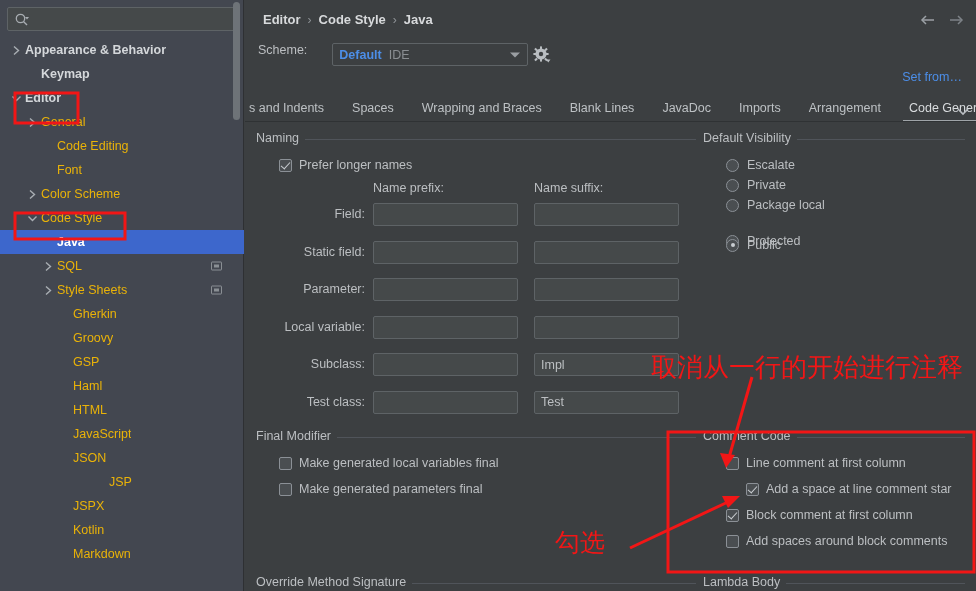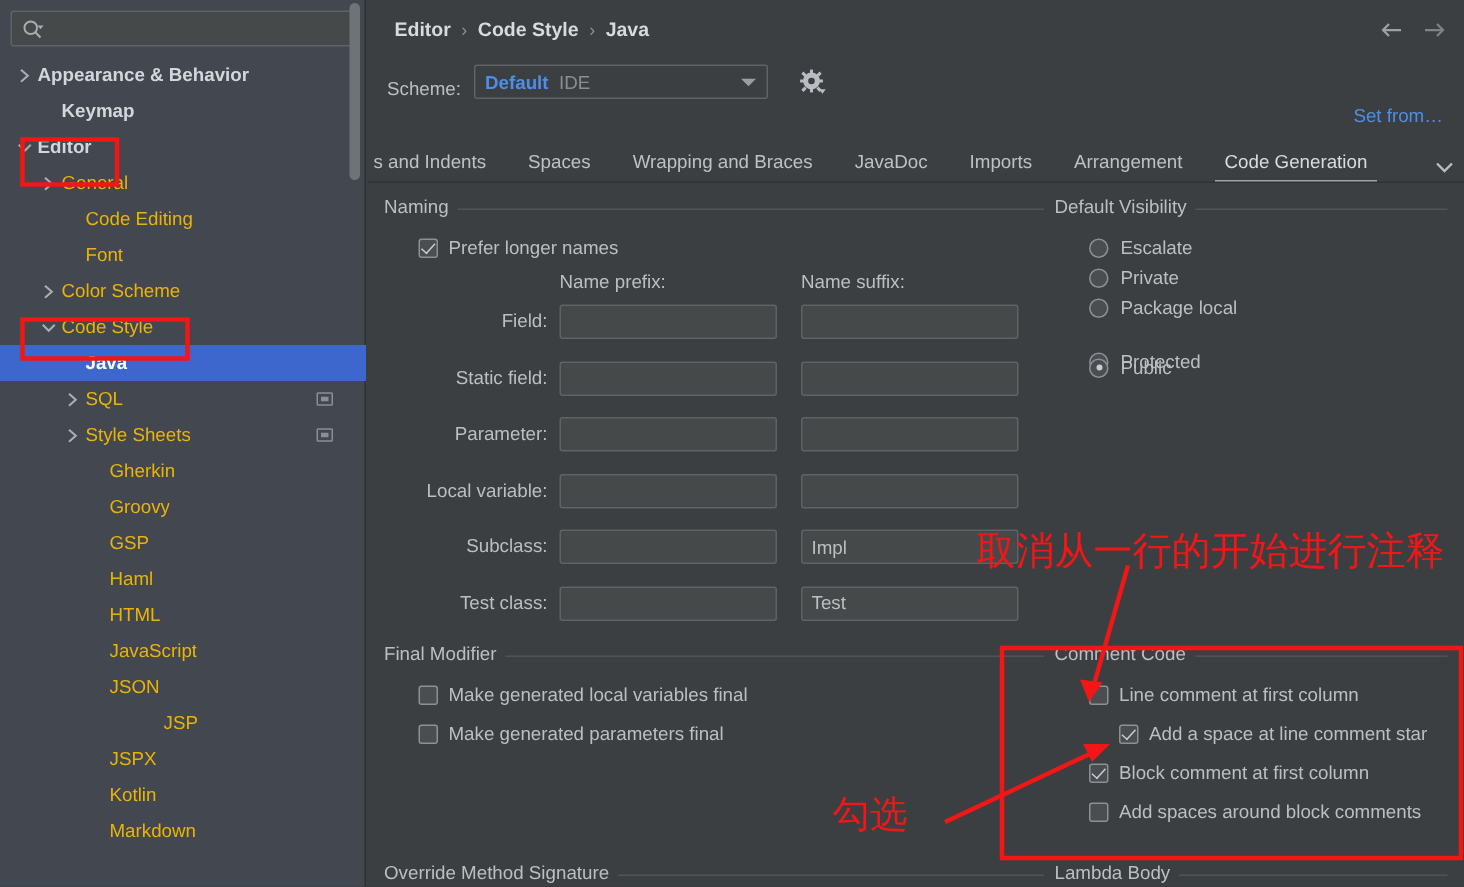--- a/index.html
+++ b/index.html
@@ -101,21 +101,21 @@
     position: absolute; top: 8px;
     width: 24px; height: 24px;
     display: flex; align-items: center; justify-content: center;
     cursor: pointer;
   }
   #nav-back { left: 916px; }
   #nav-fwd  { left: 944px; }
 
   #scheme-row {
     position: absolute; left: 258px; top: 43px;
-    display: flex; align-items: flex-end;
+    display: flex; align-items: flex-start; gap: 16px;
   }
   #scheme-label { font-size: 12.5px; color: #BCBFC2; margin-right: 9px; }
   #scheme-select {
     width: 196px; height: 23px;
     background: #3C3F41;
     border: 1px solid #5E6366;
     border-radius: 2px;
     display: flex; align-items: center;
     padding: 0 6px;
     position: relative;
@@ -470,20 +470,21 @@
       <polygon points="13,13.5 17.5,13.5 15.3,16.5" fill="#B9BDC1"></polygon>
     </svg>
   </div>
 
   <div id="set-from">Set from…</div>
 
   <div id="tabs">
       <div class="tab clipped">s and Indents</div>
       <div class="tab">Spaces</div>
       <div class="tab">Wrapping and Braces</div>
+      <div class="tab">Blank Lines</div>
       <div class="tab">JavaDoc</div>
       <div class="tab">Imports</div>
       <div class="tab">Arrangement</div>
       <div class="tab active">Code Generation</div>
     </div>
   <div id="tab-overflow" style="position:absolute; left:952px; top:100px;">
     <svg width="16" height="16" viewBox="0 0 16 16">
       <polyline points="3,6 8,11 13,6" fill="none" stroke="#B9BDC1" stroke-width="1.6"></polyline>
     </svg>
   </div>

